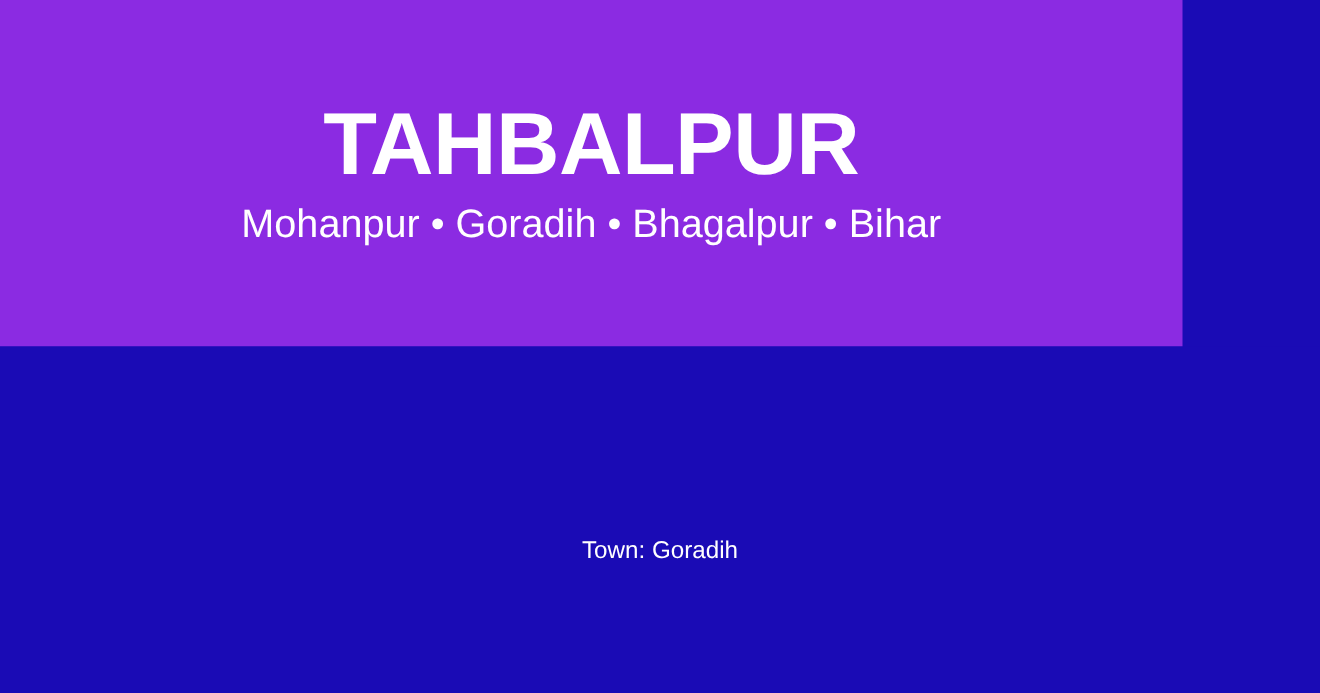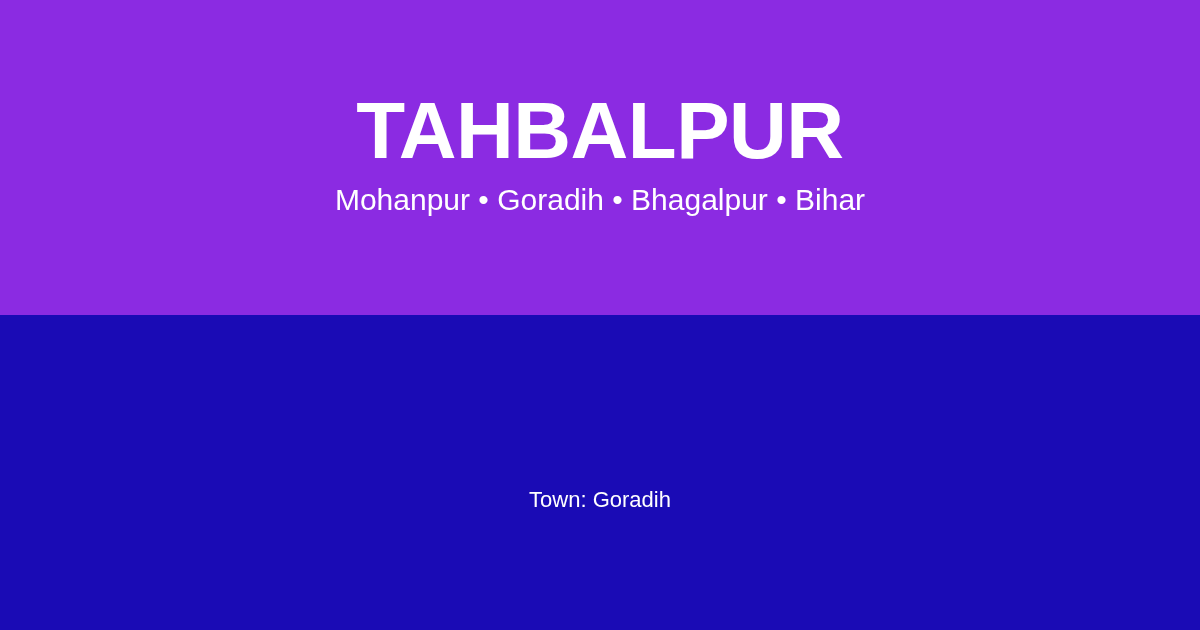--- a/index.html
+++ b/index.html
@@ -18,21 +18,21 @@
     width: 1200px;
     height: 630px;
     overflow: hidden;
   }
 
   
   .hero {
     position: absolute;
     left: 0;
     top: 0;
-    width: 1200px;
+    width: 1075px;
     height: 315px;
     background: #8b2be2;
     box-sizing: border-box;
     display: flex;
     flex-direction: column;
     align-items: center;
     justify-content: flex-start;
   }
   .hero-title {
     margin: 0;
@@ -48,21 +48,21 @@
     left: 0;
     right: 0;
     top: 91px;
     white-space: nowrap;
   }
   .hero-subtitle {
     margin: 0;
     padding: 0;
     color: #ffffff;
     font-family: "Liberation Sans", sans-serif;
-    font-size: 30px;
+    font-size: 36px;
     font-weight: normal;
     line-height: 1;
     text-align: center;
     position: absolute;
     left: 0;
     right: 0;
     top: 185px;
     white-space: nowrap;
   }
 

